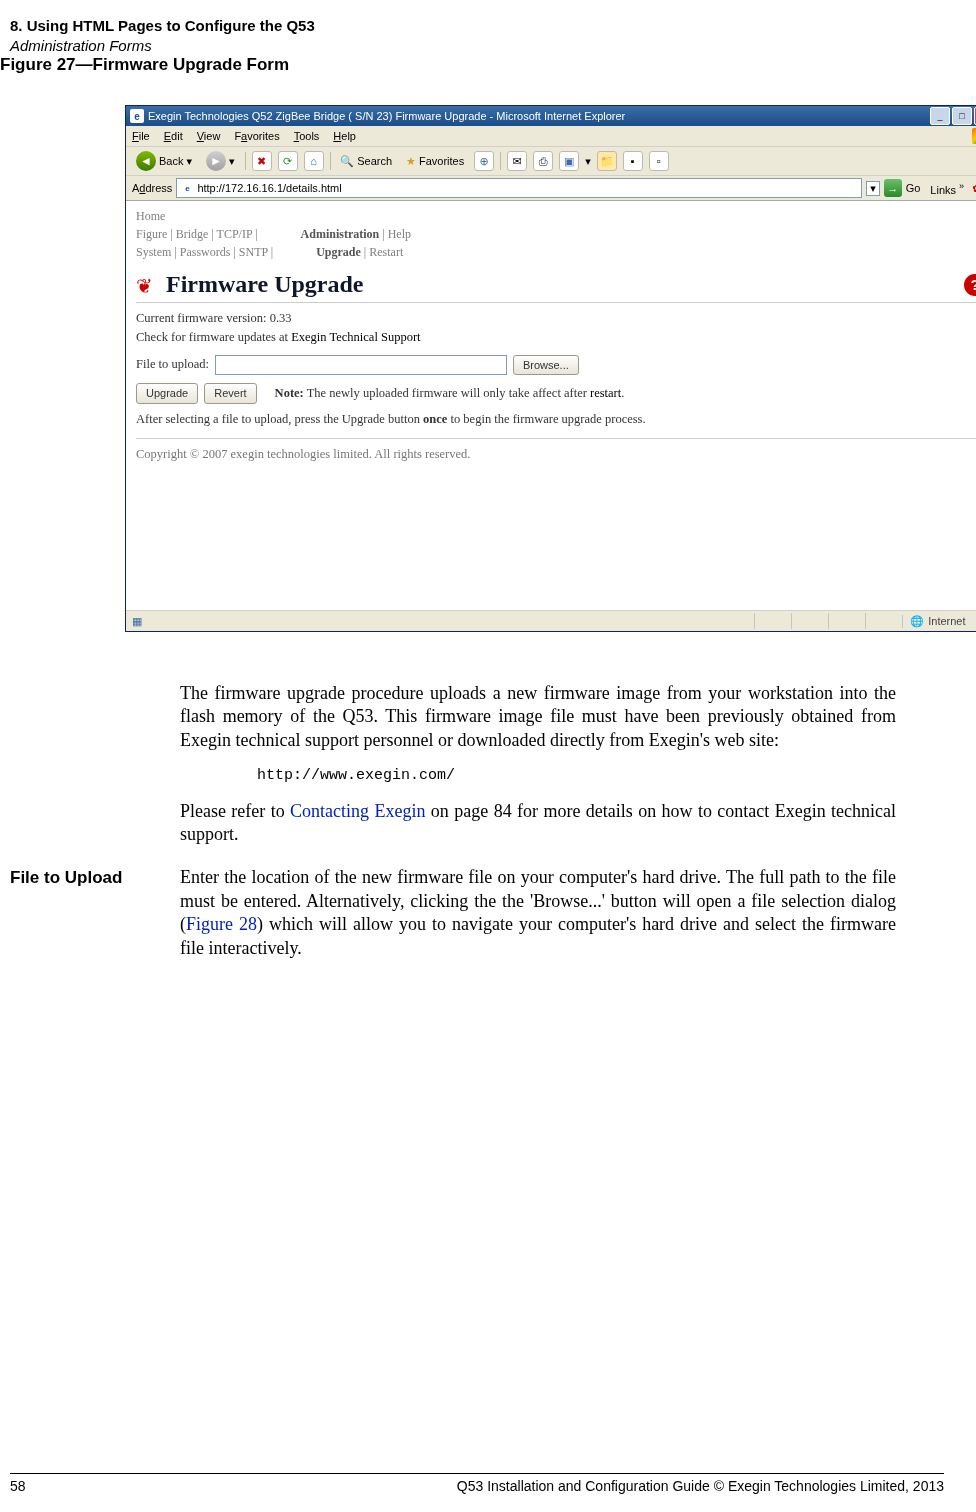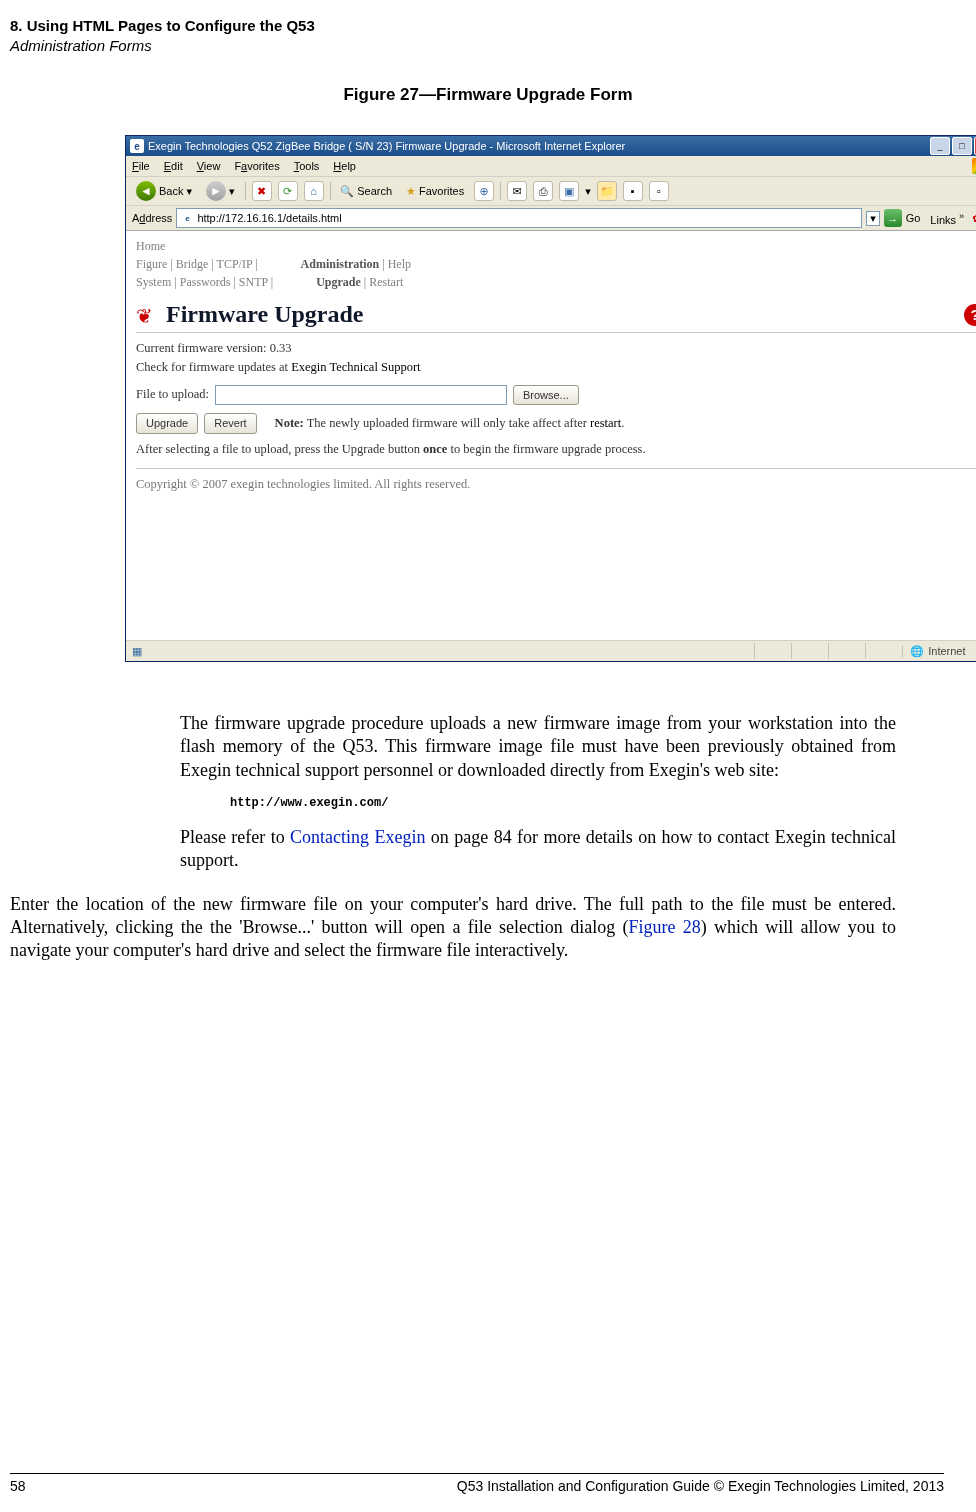--- a/index.html
+++ b/index.html
@@ -19,25 +19,24 @@
     font-family: Arial, Helvetica, sans-serif;
     font-size: 15px;
     font-weight: bold;
     line-height: 1.3;
   }
   .header-sub {
     font-style: italic;
     font-weight: normal;
   }
   .figure-title {
-    text-align: center;
+    text-align: left;
     font-family: Arial, Helvetica, sans-serif;
     font-weight: bold;
     font-size: 17px;
-    margin-top: 30px;
     margin-bottom: 30px;
   }
 
   
   .browser-window {
     width: 870px;
     height: 525px;
     margin: 0 auto 50px 125px;
     border: 1px solid #0a246a;
     background: #fff;
@@ -228,23 +227,23 @@
 
   
   .doc-body {
     margin: 0 80px 0 180px;
     font-size: 18px;
     line-height: 1.3;
   }
   .doc-body p { margin: 0 0 14px 0; text-align: justify; }
   .mono-url {
     font-family: "Courier New", monospace;
-    font-weight: bold;
-    font-size: 12px;
-    margin-left: 50px;
+    font-weight: normal;
+    font-size: 15px;
+    margin-left: 77px;
     margin-bottom: 14px;
   }
   .xref { color: #0020c0; margin-top: 28px; }
 
   .side-heading-row {
     display:flex;
     margin: 20px 80px 0 10px;
   }
   .side-heading {
     width: 170px;
@@ -411,20 +410,21 @@
 
 <div class="doc-body">
   <p>The firmware upgrade procedure uploads a new firmware image from your workstation into the flash memory of the Q53. This firmware image file must have been previously obtained from Exegin technical support personnel or downloaded directly from Exegin's web site:</p>
   <div class="mono-url">http://www.exegin.com/</div>
   <p>
     <span>Please refer to </span><span class="xref">Contacting Exegin</span><span> on page 84 for more details on how to contact Exegin technical support.</span>
   </p>
 </div>
 
 <div class="side-heading-row">
+  <div class="side-heading">File to Upload</div>
   <div class="side-body">
     <span>Enter the location of the new firmware file on your computer's hard drive. The full path to the file must be entered. Alternatively, clicking the the 'Browse...' button will open a file selection dialog (</span><span class="xref">Figure 28</span><span>) which will allow you to navigate your computer's hard drive and select the firmware file interactively.</span>
   </div>
 </div>
 
 <div class="footer">
   <span>58</span>
   <span>Q53 Installation and Configuration Guide  © Exegin Technologies Limited, 2013</span>
 </div>
 

